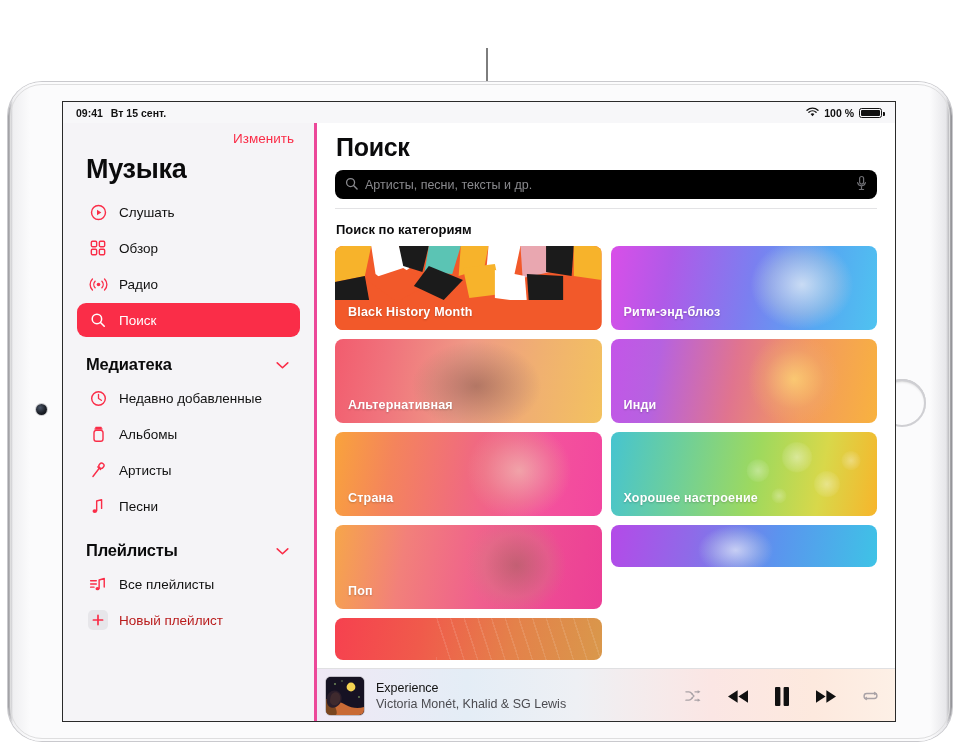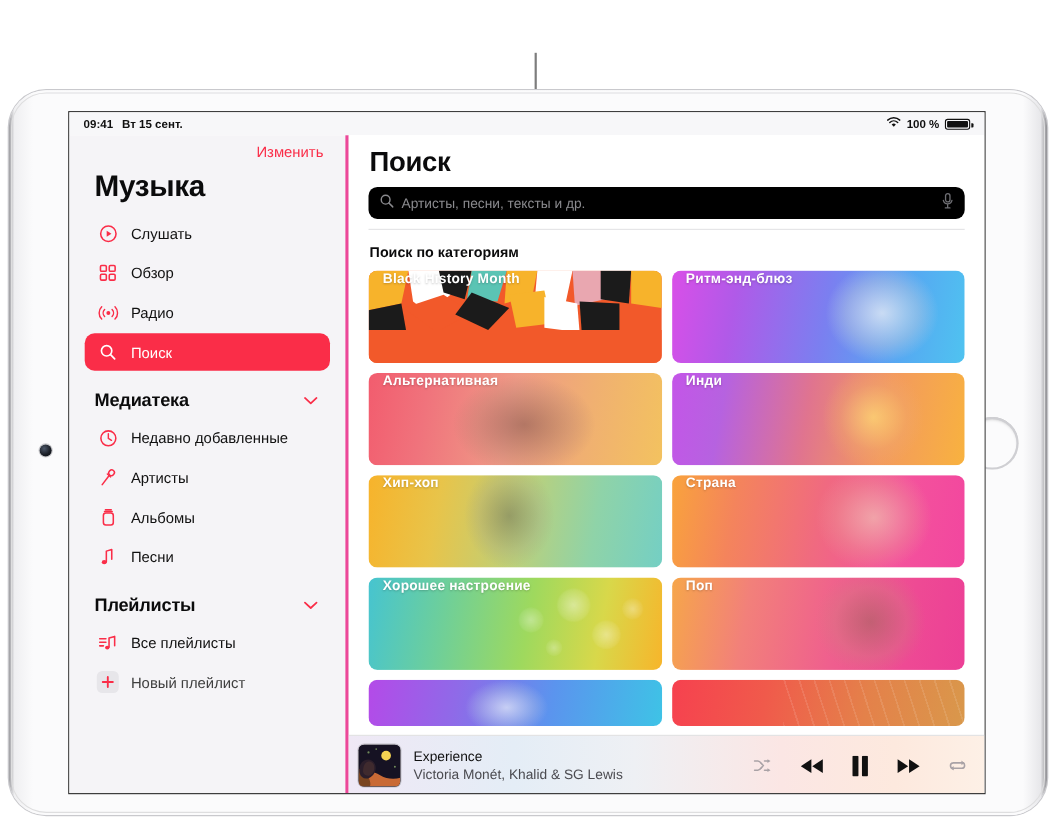--- a/index.html
+++ b/index.html
@@ -117,21 +117,21 @@
   .nav-item .ico { width: 20px; height: 20px; display: flex; align-items: center; justify-content: center; flex: 0 0 20px; }
   .nav-item.selected { background: #fa2d48; color: #fff; }
   .nav-item.selected .ico svg { stroke: #fff; fill: none; }
 
   .section-head {
     display: flex; align-items: center; justify-content: space-between;
     padding: 16px 11px 7px 9px;
   }
   .section-head .st { font-size: 16.5px; font-weight: bold; color: #0b0b0c; letter-spacing: -0.2px; }
 
-  .new-pl { color: #404040; }
+  .new-pl { color: #b91c1c; }
   .plus-badge {
     width: 20px; height: 20px; border-radius: 5px; background: #e7e6ea;
     display: flex; align-items: center; justify-content: center;
   }
 
   
   .main { flex: 1; position: relative; background: #fff; padding: 0 18px; overflow: hidden; }
   .main-title { font-size: 25px; font-weight: bold; color: #0b0b0c; padding: 10px 0 8px 1px; letter-spacing: -0.3px; }
   .searchbar {
     position: relative; height: 29px; border-radius: 8px; background: #000000;
@@ -142,21 +142,21 @@
   .cat-head {
     font-size: 13px; font-weight: bold; color: #0b0b0c;
     padding: 13px 0 9px 1px;
     border-top: 0;
   }
   .divider { height: 1px; background: #e3e3e5; margin-top: 9px; }
 
   .grid { display: grid; grid-template-columns: 1fr 1fr; gap: 9px 9px; }
   .tile {
     position: relative; height: 84px; border-radius: 8px; overflow: hidden;
-    display: flex; 
+    display: flex; align-items: flex-end;
   }
   .tile .label {
     position: relative; z-index: 3;
     color: #fff; font-size: 12.5px; font-weight: bold;
     padding: 0 0 11px 13px; letter-spacing: .2px;
     text-shadow: 0 1px 2px rgba(0,0,0,.22);
   }
   .tile .art { position: absolute; inset: 0; z-index: 1; }
   .tile .figure {
     position: absolute; z-index: 2; bottom: 0;
@@ -281,37 +281,37 @@
               <svg width="17" height="17" viewBox="0 0 18 18">
                 <circle cx="9" cy="9" r="7.2" fill="none" stroke="#FA2D48" stroke-width="1.5"></circle>
                 <path d="M9 4.6V9l3 1.9" stroke="#FA2D48" stroke-width="1.4" fill="none" stroke-linecap="round"></path>
               </svg>
             </span>
             <span>Недавно добавленные</span>
           </div>
 
           <div class="nav-item">
             <span class="ico">
+              <svg width="15" height="17" viewBox="0 0 16 18">
+                <rect x="3.2" y="4.6" width="9.6" height="11.6" rx="2.4" fill="none" stroke="#FA2D48" stroke-width="1.5"></rect>
+                <path d="M4.3 3.2h7.4M5.2 1.5h5.6" stroke="#FA2D48" stroke-width="1.5" stroke-linecap="round"></path>
+              </svg>
+            </span>
+            <span>Альбомы</span>
+          </div>
+
+          <div class="nav-item">
+            <span class="ico">
               <svg width="17" height="17" viewBox="0 0 18 18">
                 <rect x="9.6" y="1.2" width="5" height="5.6" rx="2.5" transform="rotate(40 12.1 4)" fill="none" stroke="#FA2D48" stroke-width="1.5"></rect>
                 <path d="M9.8 6.6 3.1 15.4" stroke="#FA2D48" stroke-width="1.5" stroke-linecap="round"></path>
                 <path d="M8 5.2 11.2 8" stroke="#FA2D48" stroke-width="1.3" stroke-linecap="round"></path>
               </svg>
             </span>
             <span>Артисты</span>
-          </div>
-
-          <div class="nav-item">
-            <span class="ico">
-              <svg width="15" height="17" viewBox="0 0 16 18">
-                <rect x="3.2" y="4.6" width="9.6" height="11.6" rx="2.4" fill="none" stroke="#FA2D48" stroke-width="1.5"></rect>
-                <path d="M4.3 3.2h7.4M5.2 1.5h5.6" stroke="#FA2D48" stroke-width="1.5" stroke-linecap="round"></path>
-              </svg>
-            </span>
-            <span>Альбомы</span>
           </div>
 
           <div class="nav-item">
             <span class="ico">
               <svg width="14" height="17" viewBox="0 0 14 18">
                 <path d="M5.6 13.4V3.2l5.2-1.5v9.3" fill="none" stroke="#FA2D48" stroke-width="1.5" stroke-linecap="round" stroke-linejoin="round"></path>
                 <ellipse cx="3.6" cy="13.8" rx="2.4" ry="2" fill="#FA2D48"></ellipse>
               </svg>
             </span>
             <span>Песни</span>
@@ -409,25 +409,20 @@
               <div class="figure" style="left:28%;width:50%;background:radial-gradient(ellipse 66% 72% at 50% 56%, rgba(120,80,72,.62) 0%, rgba(170,120,104,.38) 48%, rgba(255,255,255,0) 74%);"></div>
               <div class="label">Альтернативная</div>
             </div>
 
             <div class="tile">
               <div class="art" style="background:linear-gradient(100deg,#c455e8 0%,#b662e0 18%,#e0748f 46%,#f39a5e 72%,#f8b23f 100%)"></div>
               <div class="figure" style="right:10%;width:42%;background:radial-gradient(ellipse 56% 74% at 50% 48%, rgba(255,225,120,.82) 0%, rgba(240,170,110,.45) 48%, rgba(255,255,255,0) 74%);"></div>
               <div class="label">Инди</div>
             </div>
 
-            <div class="tile">
-              <div class="art" style="background:linear-gradient(100deg,#f7b32b 0%,#e8c44a 24%,#bcd07a 52%,#8fd3a8 76%,#74cfc4 100%)"></div>
-              <div class="figure" style="left:30%;width:36%;background:radial-gradient(ellipse 58% 76% at 50% 44%, rgba(95,95,85,.55) 0%, rgba(150,150,130,.3) 50%, rgba(255,255,255,0) 74%);"></div>
-              <div class="label">Хип-хоп</div>
-            </div>
 
             <div class="tile">
               <div class="art" style="background:linear-gradient(100deg,#f9a33c 0%,#f4845c 22%,#f06a80 50%,#f4539c 76%,#f2469f 100%)"></div>
               <div class="figure" style="right:8%;width:46%;background:radial-gradient(ellipse 58% 78% at 50% 46%, rgba(240,200,180,.8) 0%, rgba(235,160,150,.42) 48%, rgba(255,255,255,0) 74%);"></div>
               <div class="label">Страна</div>
             </div>
 
             <div class="tile">
               <div class="art" style="background:linear-gradient(100deg,#46c4d0 0%,#6ecf9a 26%,#9ed95e 54%,#d8d84a 78%,#f7b52b 100%)"></div>
               <div class="figure" style="right:2%;width:56%;background:

